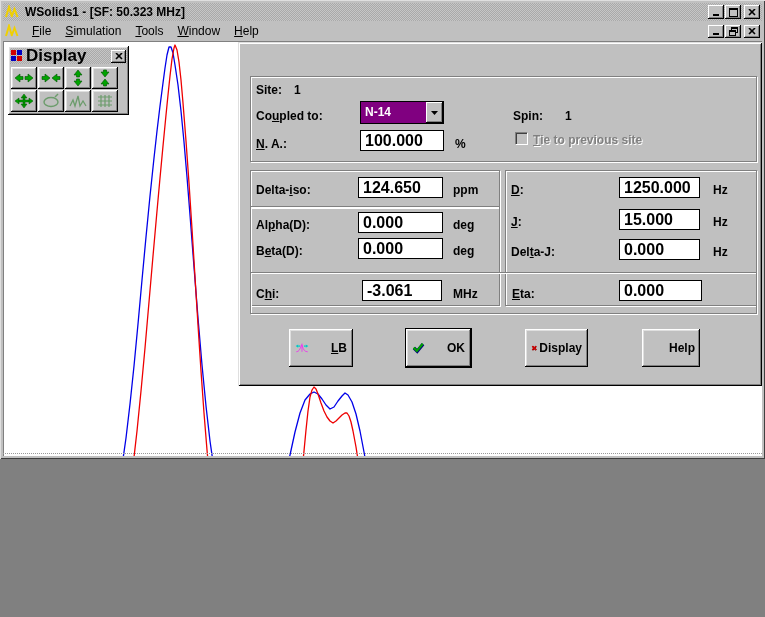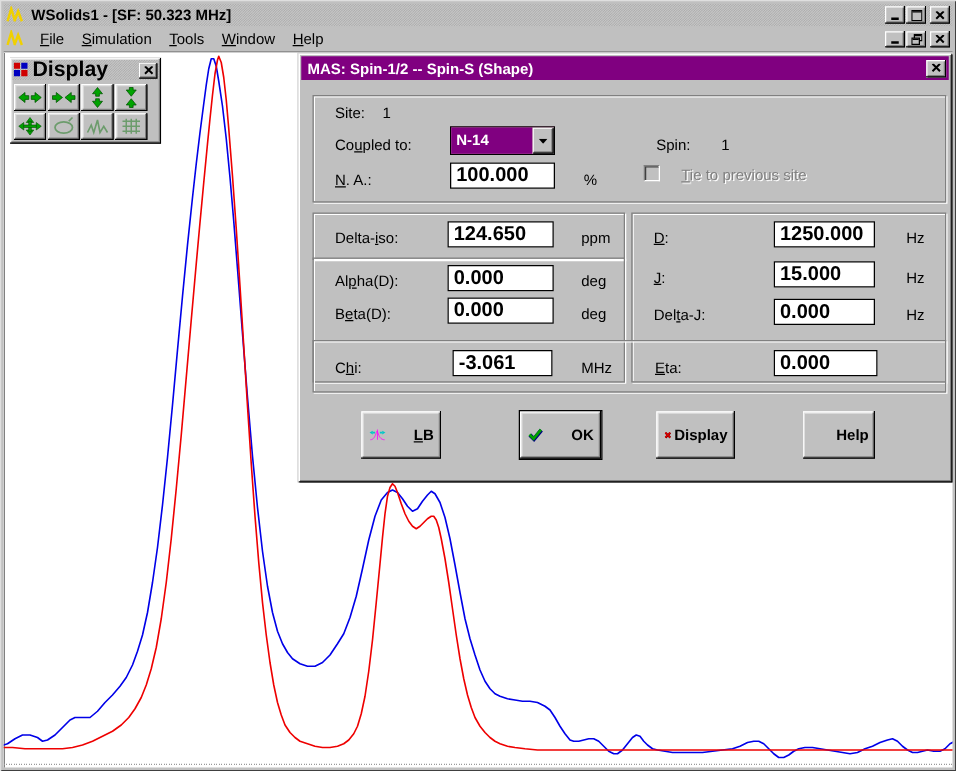--- a/index.html
+++ b/index.html
@@ -1,16 +1,16 @@
 <!DOCTYPE html>
 <html style="--window_bg: #c0c0c0; --client_bg: #ffffff; --title_text: #000000; --dialog_title_bg: #800080; --dialog_title_text: #ffffff; --selection_bg: #800080;"><head>
 <meta charset="utf-8">
 <style>
   html,body{margin:0;padding:0;background:#808080;}
-  #stage{position:relative;width:765px;height:617px;background:var(--window_bg,#c0c0c0);
+  #stage{position:relative;width:765px;height:459px;background:var(--window_bg,#c0c0c0);
          font-family:"Liberation Sans",sans-serif;overflow:hidden;
          box-shadow:inset 1px 1px 0 #dfdfdf, inset -1px -1px 0 #404040;}
   .checker{background-image:
       linear-gradient(45deg,#a9a9a9 25%,transparent 25%,transparent 75%,#a9a9a9 75%),
       linear-gradient(45deg,#a9a9a9 25%,#c6c6c6 25%,#c6c6c6 75%,#a9a9a9 75%);
       background-size:2px 2px;background-position:0 0,1px 1px;}
   .dither{background-image:
       linear-gradient(45deg,#ffffff 25%,transparent 25%,transparent 75%,#ffffff 75%),
       linear-gradient(45deg,#ffffff 25%,#c0c0c0 25%,#c0c0c0 75%,#ffffff 75%);
       background-size:2px 2px;background-position:0 0,1px 1px;}
@@ -43,21 +43,21 @@
   .palette-body{display:grid;grid-template-columns:repeat(4,26px);grid-auto-rows:22px;gap:1px;padding:1px;}
   .pbtn{border:none;padding:0;background:#c0c0c0;display:flex;align-items:center;justify-content:center;
       box-shadow:inset -1px -1px 0 #000, inset 1px 1px 0 #fff, inset -2px -2px 0 #808080, inset 2px 2px 0 #dfdfdf;}
   
   .dialog{position:absolute;left:238px;top:42px;width:524px;height:344px;background:#c0c0c0;
       box-shadow:inset 1px 1px 0 #dfdfdf, inset -1px -1px 0 #000, inset 2px 2px 0 #fff, inset -2px -2px 0 #808080;}
   .dialog-titlebar{position:absolute;left:3px;top:3px;right:3px;height:19px;background:var(--dialog_title_bg,#800080);
       display:flex;align-items:center;padding:0 2px;}
   .dialog-title{color:var(--dialog_title_text,#fff);font-weight:bold;font-size:12px;margin-left:3px;flex:1;white-space:nowrap;}
   .grp{position:absolute;border:1px solid #808080;box-shadow:1px 1px 0 #fff, inset 1px 1px 0 #fff;}
-  .lbl{position:absolute;font-weight:normal;font-size:12px;color:#000;white-space:nowrap;line-height:13px;margin-left:12px;}
+  .lbl{position:absolute;font-weight:bold;font-size:12px;color:#000;white-space:nowrap;line-height:13px;}
   .edit{position:absolute;height:21px;background:#fff;border:1px solid #000;box-sizing:border-box;
       font-weight:bold;font-size:16px;line-height:19px;padding-left:4px;color:#000;}
   .combo{position:absolute;height:23px;border:1px solid #000;box-sizing:border-box;background:#f9a8d4;display:flex;}
   .combo-sel{flex:1;background:var(--selection_bg,#800080);color:#fff;font-weight:bold;font-size:12px;
       line-height:21px;padding-left:4px;margin:0;}
   .combo-btn{width:17px;background:#c0c0c0;border:none;display:flex;align-items:center;justify-content:center;
       box-shadow:inset -1px -1px 0 #000, inset 1px 1px 0 #fff, inset -2px -2px 0 #808080;}
   .checkbox{position:absolute;width:13px;height:13px;background:#c0c0c0;box-sizing:border-box;
       border-top:1px solid #808080;border-left:1px solid #808080;border-bottom:1px solid #fff;border-right:1px solid #fff;
       box-shadow:inset 1px 1px 0 #404040;}
@@ -215,28 +215,20 @@
       </button>
       <button class="pbtn dither">
         <svg width="20" height="16">
             <path d="M3 4 H17 M3 8 H17 M3 12 H17 M6 2 V14 M10 2 V14 M14 2 V14" stroke="#6c9c6c" stroke-width="1.2" fill="none"></path>
           </svg>
       </button>
     </div>
   </div>
 
   <div class="dialog">
-    <div class="dialog-titlebar">
-      <span class="dialog-title">MAS: Spin-1/2 -- Spin-S (Shape)</span>
-      <button class="winbtn">
-          <svg width="8" height="7">
-            <path d="M1 0 L7 6 M7 0 L1 6" stroke="#000" stroke-width="1.6"></path>
-          </svg>
-        </button>
-    </div>
 
     <div class="grp" style="left:12px;top:34px;width:505px;height:84px;"></div>
     <span class="lbl" style="left:18px;top:42px;">Site:</span>
     <span class="lbl" style="left:56px;top:42px;">1</span>
     <span class="lbl" style="left:18px;top:68px;">Co<u>u</u>pled to:</span>
     <div class="combo" style="left:122px;top:59px;width:84px;">
       <span class="combo-sel">N-14</span>
       <span class="combo-btn">
           <svg width="7" height="4">
             <polygon points="0,0 7,0 3.5,4" fill="#000"></polygon>
@@ -286,21 +278,21 @@
       <svg width="22" height="18" viewBox="0 0 22 18">
           <path d="M2 15 C6 15 8 11 9.5 6 C10.3 3.2 10.7 3.2 11.5 6 C13 11 15 15 20 15" fill="none" stroke="#ff00ff"></path>
           <line x1="11" y1="2" x2="11" y2="15" stroke="#ff00ff"></line>
           <polygon points="1,6 5,3.5 5,8.5" fill="#00c8c8"></polygon>
           <polygon points="21,6 17,3.5 17,8.5" fill="#00c8c8"></polygon>
           <line x1="5" y1="6" x2="8" y2="6" stroke="#00c8c8" stroke-width="2"></line>
           <line x1="14" y1="6" x2="17" y2="6" stroke="#00c8c8" stroke-width="2"></line>
         </svg>
       <span><u>L</u>B</span>
     </button>
-    <button class="btn95 default" style="left:177px;top:286px;width:67px;height:40px;">
+    <button class="btn95 default" style="left:167px;top:286px;width:67px;height:40px;">
       <svg width="20" height="18" viewBox="0 0 20 18">
           <path d="M3 9 L8 14 L17 3" fill="none" stroke="#000080" stroke-width="5"></path>
           <path d="M2.5 8.5 L7.5 13.5 L16.5 2.5" fill="none" stroke="#00a000" stroke-width="3.5"></path>
         </svg>
       <span>OK</span>
     </button>
     <button class="btn95" style="left:287px;top:287px;width:63px;height:38px;gap:2px;">
       <svg width="18" height="16" viewBox="0 0 18 16">
           <path d="M4 3 L15 14 M15 3 L4 14" stroke="#800000" stroke-width="5"></path>
           <path d="M3.5 2.5 L14.5 13.5 M14.5 2.5 L3.5 13.5" stroke="#dd0000" stroke-width="3"></path>

